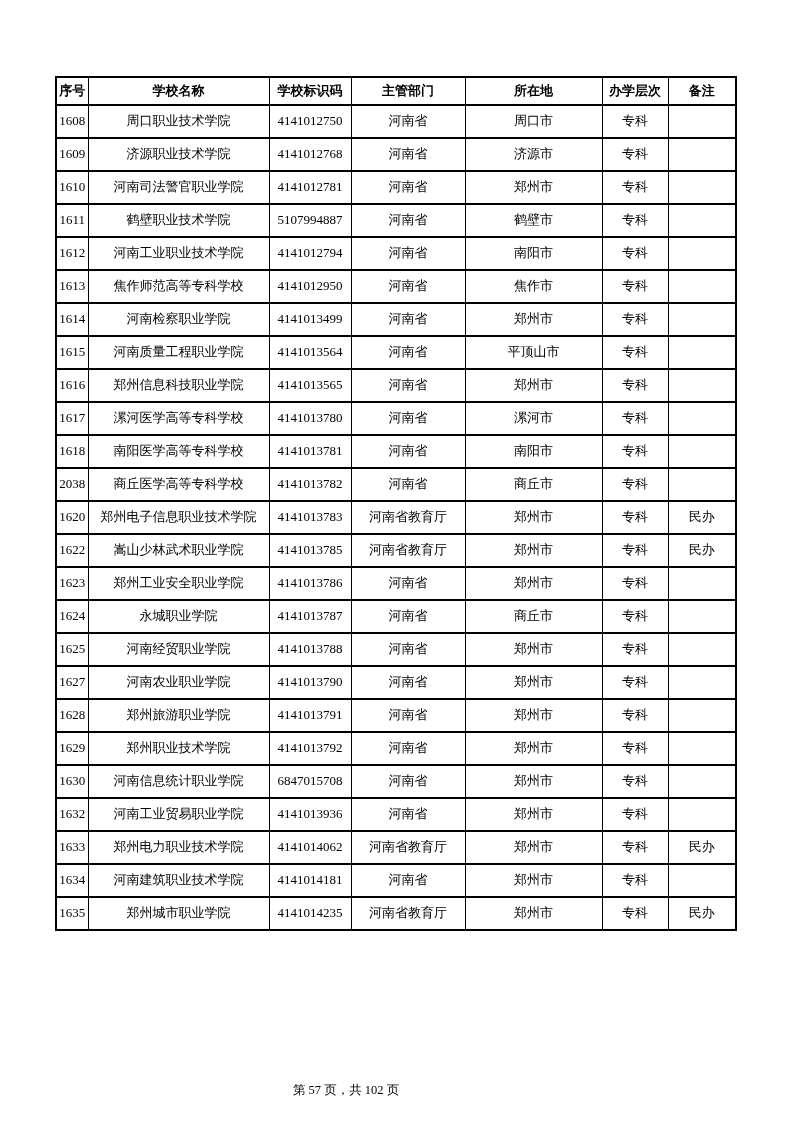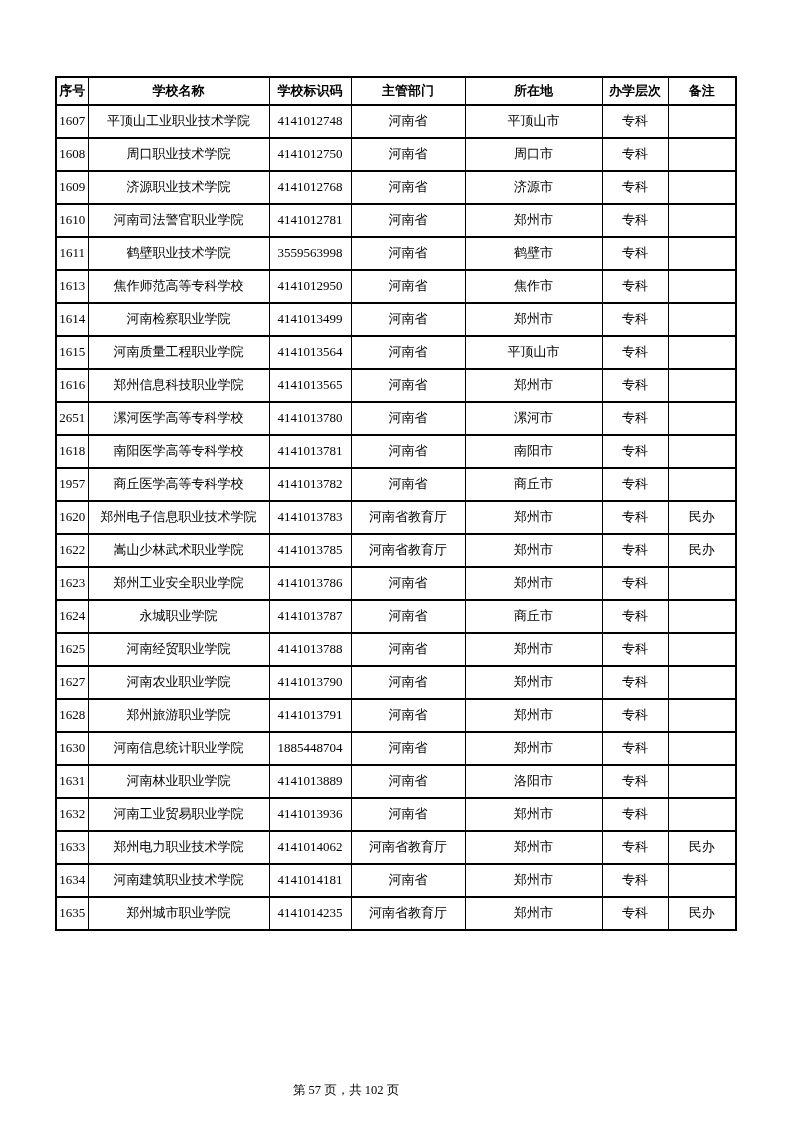--- a/index.html
+++ b/index.html
@@ -82,29 +82,20 @@
       <th>学校名称</th>
       <th>学校标识码</th>
       <th>主管部门</th>
       <th>所在地</th>
       <th>办学层次</th>
       <th>备注</th>
     </tr>
   </thead>
   <tbody>
       <tr>
-        <td>1607</td>
-        <td>平顶山工业职业技术学院</td>
-        <td>4141012748</td>
-        <td>河南省</td>
-        <td>平顶山市</td>
-        <td>专科</td>
-        <td></td>
-      </tr>
-      <tr>
         <td>1608</td>
         <td>周口职业技术学院</td>
         <td>4141012750</td>
         <td>河南省</td>
         <td>周口市</td>
         <td>专科</td>
         <td></td>
       </tr>
       <tr>
         <td>1609</td>
@@ -120,23 +111,32 @@
         <td>河南司法警官职业学院</td>
         <td>4141012781</td>
         <td>河南省</td>
         <td>郑州市</td>
         <td>专科</td>
         <td></td>
       </tr>
       <tr>
         <td>1611</td>
         <td>鹤壁职业技术学院</td>
-        <td>3559563998</td>
+        <td>5107994887</td>
         <td>河南省</td>
         <td>鹤壁市</td>
+        <td>专科</td>
+        <td></td>
+      </tr>
+      <tr>
+        <td>1612</td>
+        <td>河南工业职业技术学院</td>
+        <td>4141012794</td>
+        <td>河南省</td>
+        <td>南阳市</td>
         <td>专科</td>
         <td></td>
       </tr>
       <tr>
         <td>1613</td>
         <td>焦作师范高等专科学校</td>
         <td>4141012950</td>
         <td>河南省</td>
         <td>焦作市</td>
         <td>专科</td>
@@ -163,39 +163,39 @@
       <tr>
         <td>1616</td>
         <td>郑州信息科技职业学院</td>
         <td>4141013565</td>
         <td>河南省</td>
         <td>郑州市</td>
         <td>专科</td>
         <td></td>
       </tr>
       <tr>
-        <td>2651</td>
+        <td>1617</td>
         <td>漯河医学高等专科学校</td>
         <td>4141013780</td>
         <td>河南省</td>
         <td>漯河市</td>
         <td>专科</td>
         <td></td>
       </tr>
       <tr>
         <td>1618</td>
         <td>南阳医学高等专科学校</td>
         <td>4141013781</td>
         <td>河南省</td>
         <td>南阳市</td>
         <td>专科</td>
         <td></td>
       </tr>
       <tr>
-        <td>1957</td>
+        <td>2038</td>
         <td>商丘医学高等专科学校</td>
         <td>4141013782</td>
         <td>河南省</td>
         <td>商丘市</td>
         <td>专科</td>
         <td></td>
       </tr>
       <tr>
         <td>1620</td>
         <td>郑州电子信息职业技术学院</td>
@@ -253,34 +253,34 @@
       <tr>
         <td>1628</td>
         <td>郑州旅游职业学院</td>
         <td>4141013791</td>
         <td>河南省</td>
         <td>郑州市</td>
         <td>专科</td>
         <td></td>
       </tr>
       <tr>
+        <td>1629</td>
+        <td>郑州职业技术学院</td>
+        <td>4141013792</td>
+        <td>河南省</td>
+        <td>郑州市</td>
+        <td>专科</td>
+        <td></td>
+      </tr>
+      <tr>
         <td>1630</td>
         <td>河南信息统计职业学院</td>
-        <td>1885448704</td>
-        <td>河南省</td>
-        <td>郑州市</td>
-        <td>专科</td>
-        <td></td>
-      </tr>
-      <tr>
-        <td>1631</td>
-        <td>河南林业职业学院</td>
-        <td>4141013889</td>
-        <td>河南省</td>
-        <td>洛阳市</td>
+        <td>6847015708</td>
+        <td>河南省</td>
+        <td>郑州市</td>
         <td>专科</td>
         <td></td>
       </tr>
       <tr>
         <td>1632</td>
         <td>河南工业贸易职业学院</td>
         <td>4141013936</td>
         <td>河南省</td>
         <td>郑州市</td>
         <td>专科</td>

